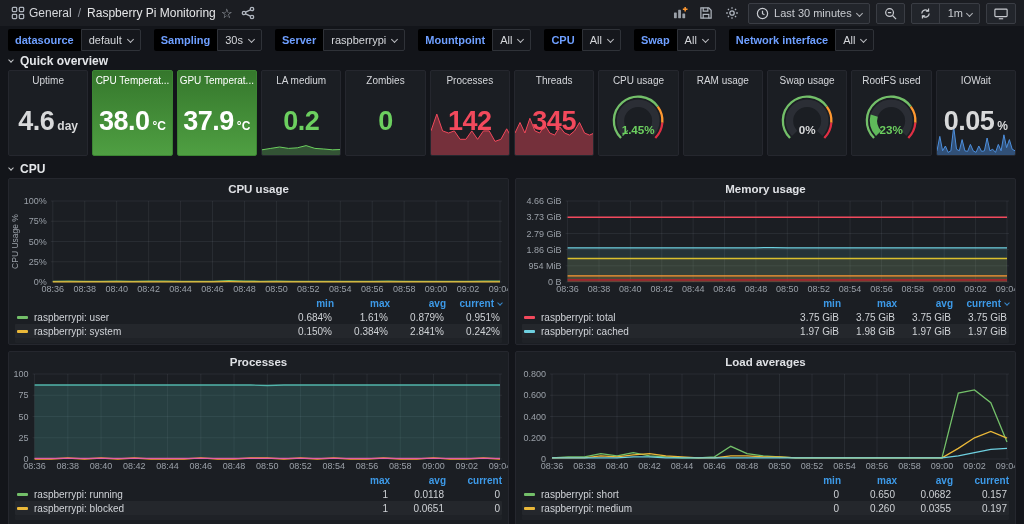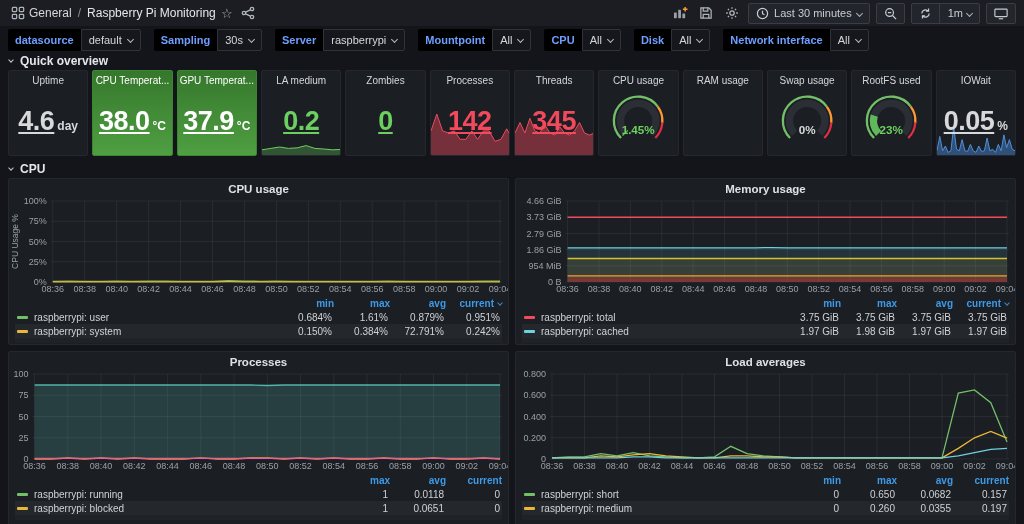--- a/index.html
+++ b/index.html
@@ -28,21 +28,21 @@
 
   
   .row-head { display:flex; align-items:center; height:15px; padding:0 9px; margin-top:1px; font-size:12px; font-weight:700; color:#e4e6e9; gap:7px; cursor:pointer; }
   .row-head .chev { width:4px; height:4px; margin-bottom:2px; }
 
   
   .stats { display:flex; gap:4px; padding:2px 8px 4px; height:92px; }
   .stat-panel { flex:1; position:relative; background:#1b1e23; border:1px solid #25272e; border-radius:2px; overflow:hidden; }
   .stat-title { position:relative; z-index:2; text-align:center; font-size:10px; font-weight:500; color:#d5d7db; padding-top:4px; white-space:nowrap; overflow:hidden; }
   .stat-value { position:absolute; left:0; right:0; top:16px; bottom:0; display:flex; align-items:center; justify-content:center; gap:3px; z-index:1; }
-  .stat-value .num { font-size:27px; font-weight:700; letter-spacing:-.5px;text-decoration:underline; }
+  .stat-value .num { font-size:27px; font-weight:700; letter-spacing:-.5px; }
   .stat-value .unit { font-size:12px; font-weight:700; margin-top:9px; }
   .stat-bg { background:linear-gradient(180deg,#35772c,#4f9f42); border-color:#3c8533; }
   .stat-bg .stat-title { color:#fff; }
   .stat-bg .stat-value { color:#fff; }
   .gauge-wrap { position:absolute; left:0; right:0; top:13px; bottom:1px; display:flex; align-items:center; justify-content:center; }
   .gauge-wrap svg { width:100%; height:100%; }
 
   
   .charts { display:grid; grid-template-columns:1fr 1fr; grid-template-rows:167px 210px; gap:6px; padding:2px 8px 0; }
   .chart-panel { background:#1b1e23; border:1px solid #25272e; border-radius:2px; display:flex; flex-direction:column; overflow:hidden; }
@@ -183,21 +183,21 @@
         </span>
       </div>
       <div class="var-item">
         <span class="var-label">CPU</span>
         <span class="var-value">
           <span>All</span>
           <i class="chev"></i>
         </span>
       </div>
       <div class="var-item">
-        <span class="var-label">Disk</span>
+        <span class="var-label">Swap</span>
         <span class="var-value">
           <span>All</span>
           <i class="chev"></i>
         </span>
       </div>
       <div class="var-item">
         <span class="var-label">Network interface</span>
         <span class="var-value">
           <span>All</span>
           <i class="chev"></i>
@@ -395,21 +395,21 @@
             <span class="lg-col">0.879%</span>
             <span class="lg-col">0.951%</span>
           </div>
           <div class="lg-row alt">
             <span class="lg-name">
               <span class="lg-swatch" style="background: rgb(234, 184, 57);"></span>
               <span>raspberrypi: system</span>
             </span>
             <span class="lg-col">0.150%</span>
             <span class="lg-col">0.384%</span>
-            <span class="lg-col">72.791%</span>
+            <span class="lg-col">2.841%</span>
             <span class="lg-col">0.242%</span>
           </div>
           <div class="lg-row clip"></div>
         </div>
     </div>
     <div class="chart-panel">
       <div class="chart-title">Memory usage</div>
       <div class="chart-box"><svg width="499" height="99">
             <line x1="49.6" y1="86" x2="493" y2="86" stroke="rgba(204,212,235,0.08)"></line>
             <text x="45.6" y="89" text-anchor="end" font-size="9" fill="#9aa0a8" font-family="Liberation Sans, sans-serif">0 B</text>

